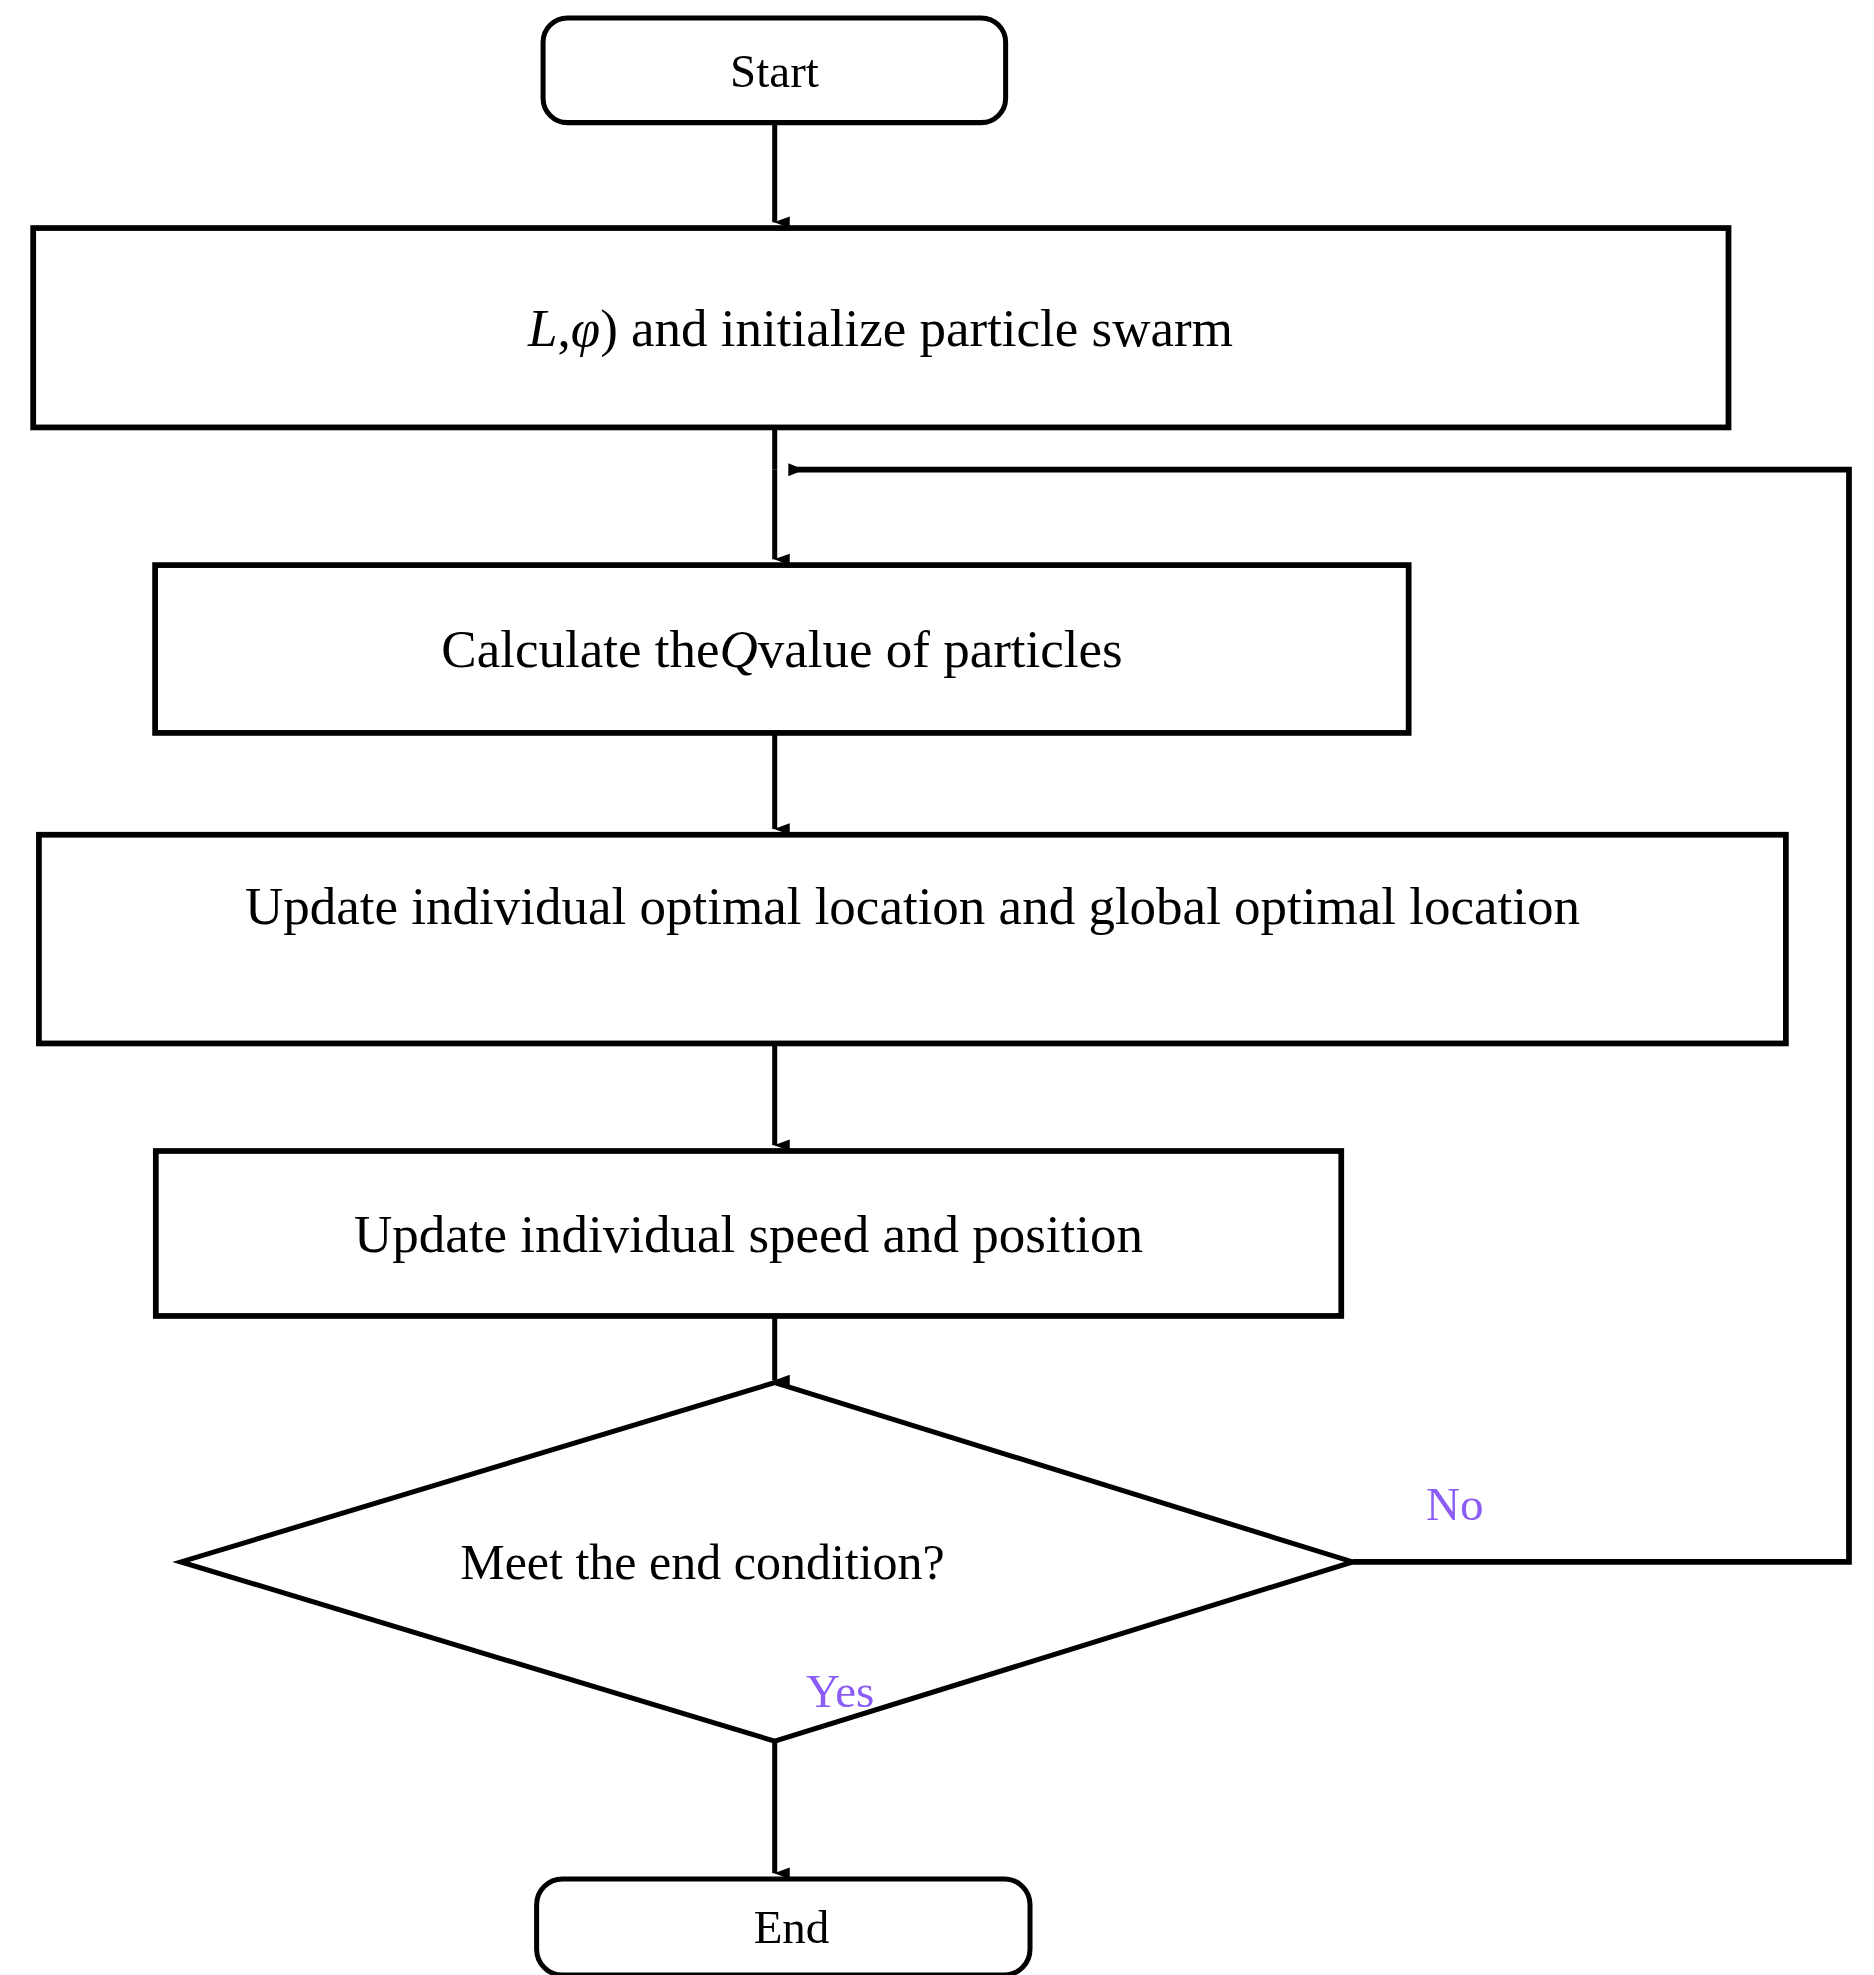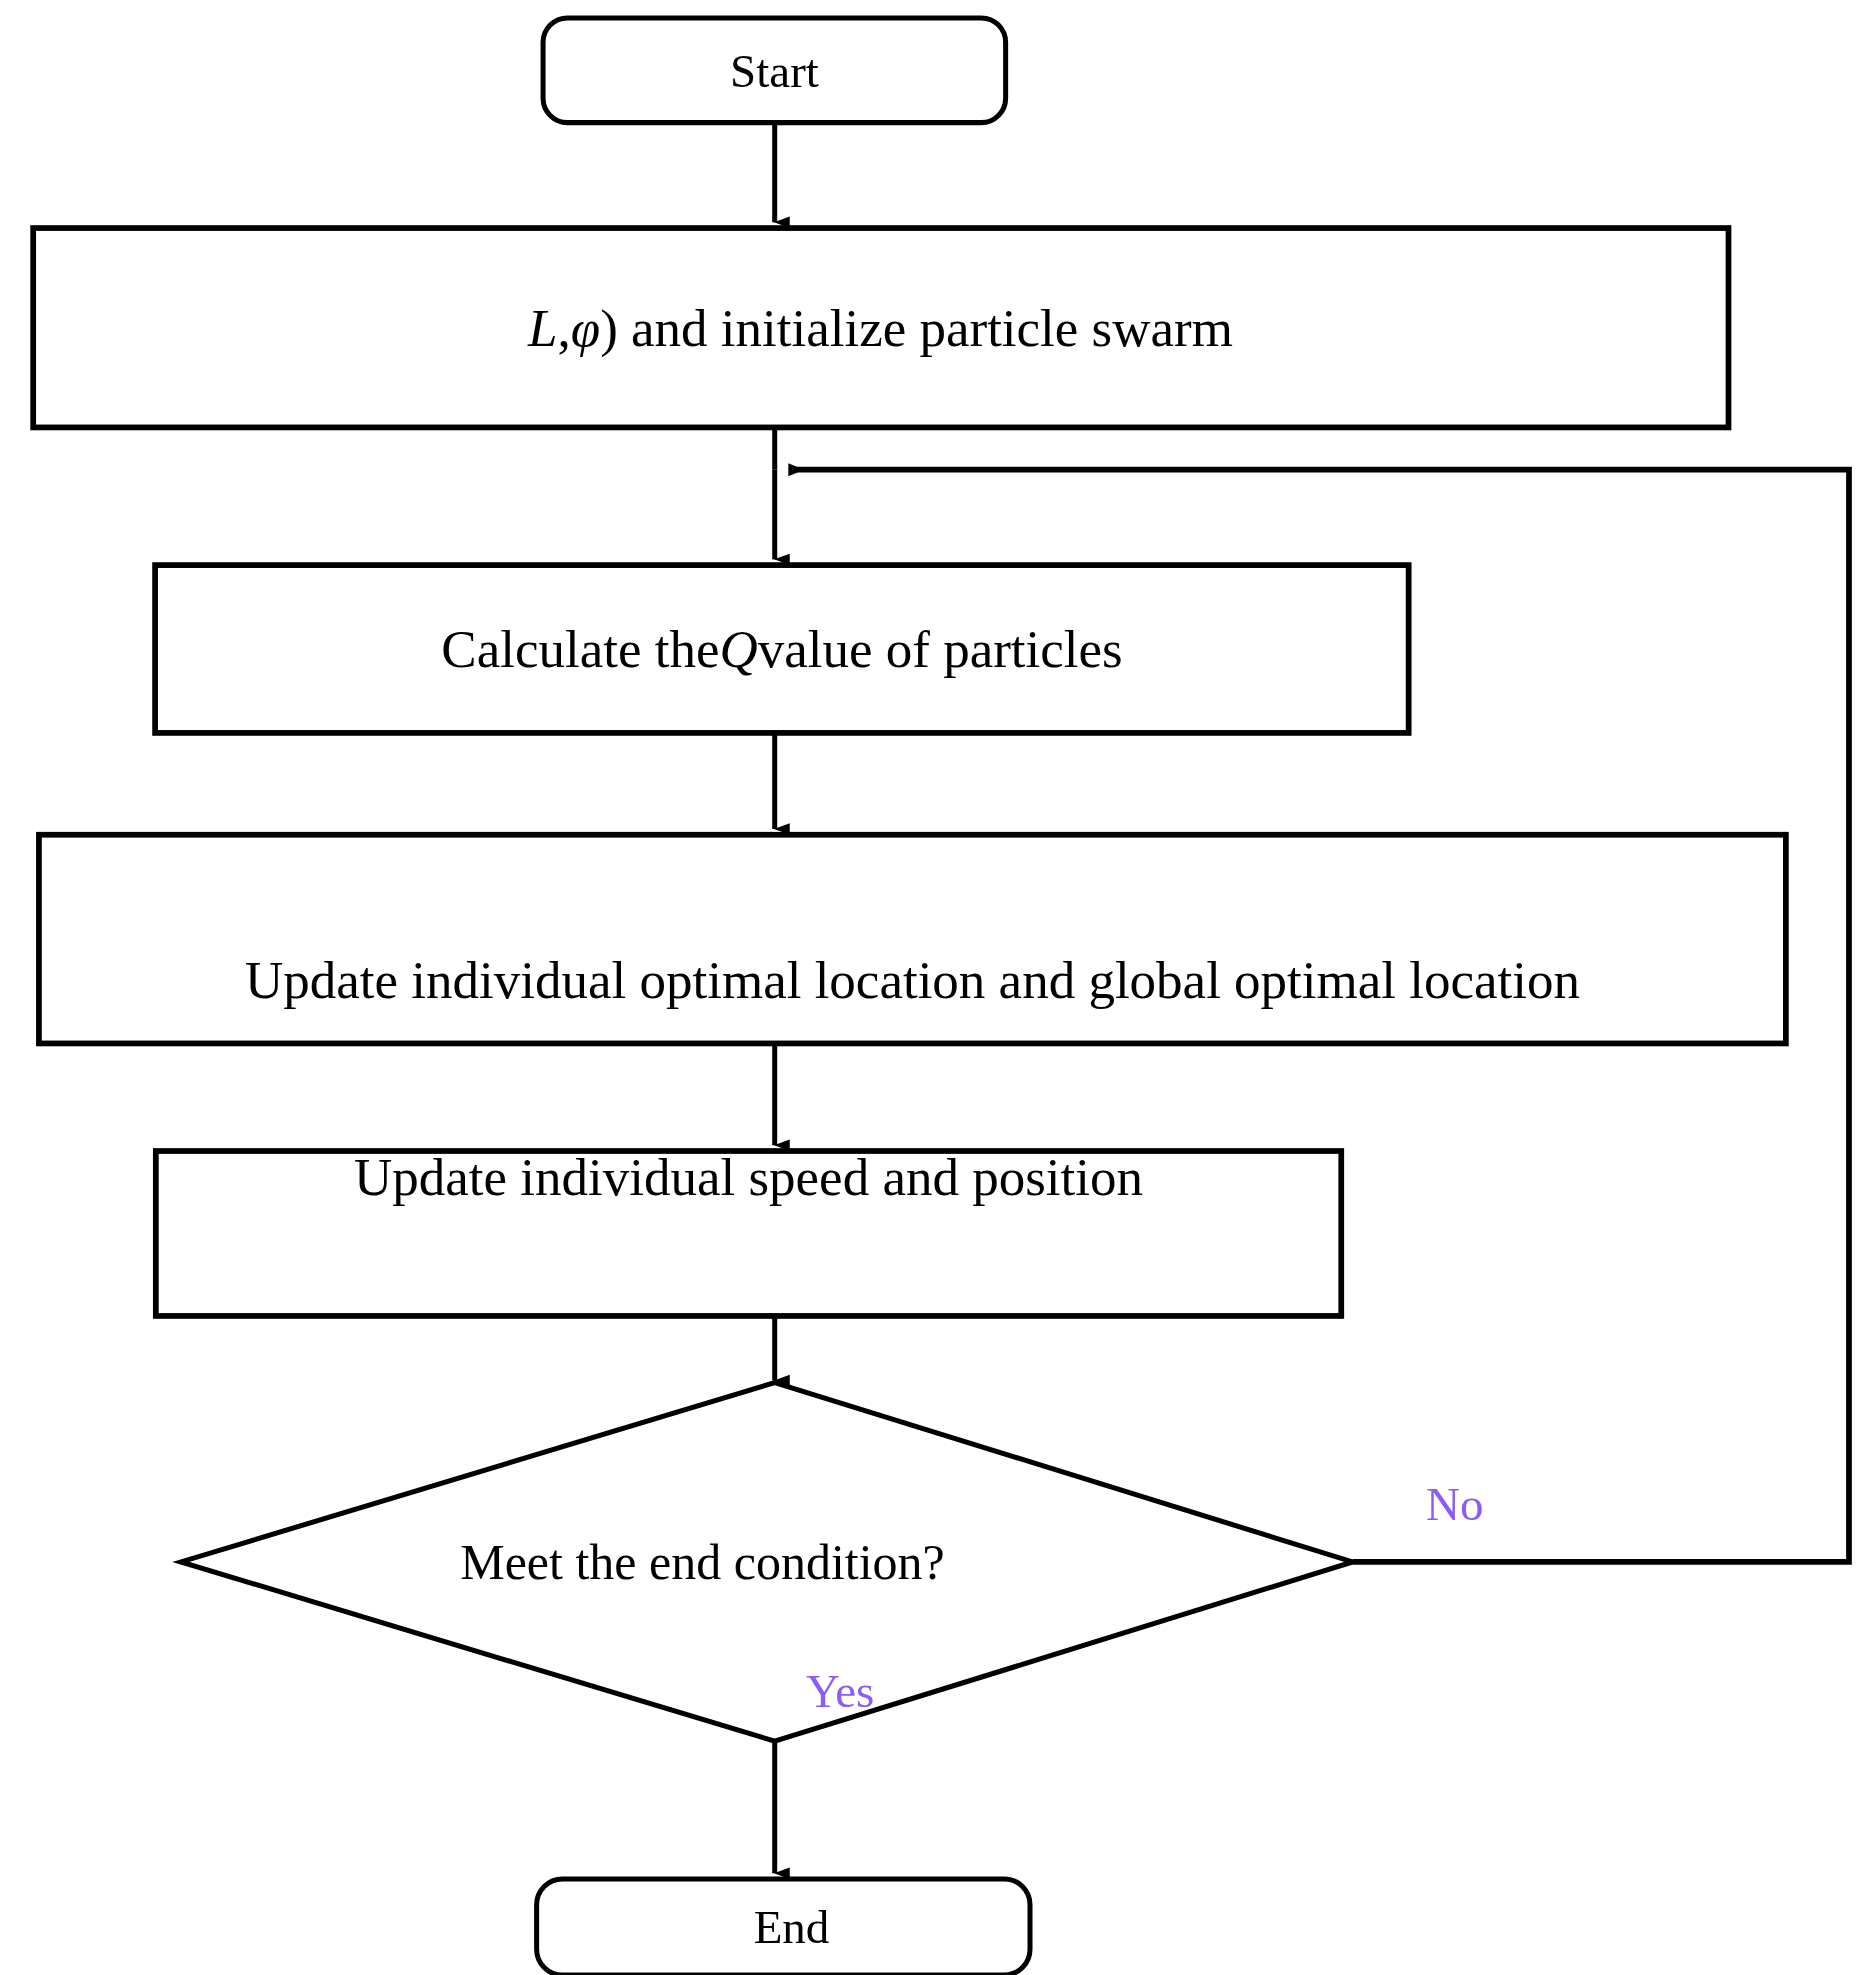--- a/index.html
+++ b/index.html
@@ -111,23 +111,23 @@
       <span class="italic-var">φ</span>
       <span>) and initialize particle swarm</span>
   </div>
 
   <div class="node-text process-text" style="left:155px; top:565px; width:1254px; height:168px;">
     <span>Calculate the </span>
       <span class="italic-var">Q</span>
       <span> value of particles</span>
   </div>
 
-  <div class="node-text process-text" style="left:39px; top:875px; width:1747px; height:209px;font-family:Liberation Serif, serif;">Update individual optimal location and global optimal location</div>
+  <div class="node-text process-text" style="left:39px; top:801px; width:1747px; height:209px;font-family:Liberation Serif, serif;">Update individual optimal location and global optimal location</div>
 
-  <div class="node-text process-text" style="left:156px; top:1094px; width:1185px; height:165px;">Update individual speed and position</div>
+  <div class="node-text process-text" style="left:156px; top:1151px; width:1185px; height:165px;">Update individual speed and position</div>
 
   <div class="node-text decision-text" style="left:308px; top:1519px; width:789px; height:86px;">Meet the end condition?</div>
 
   <div class="node-text terminal-text" style="left:536px; top:1879px; width:493px; height:96px;padding-left:9px;">End</div>
 
   <div class="edge-label" style="left:1426px; top:1477px;">No</div>
 
   <div class="edge-label" style="left:806px; top:1664px;">Yes</div>
 
 </div>

